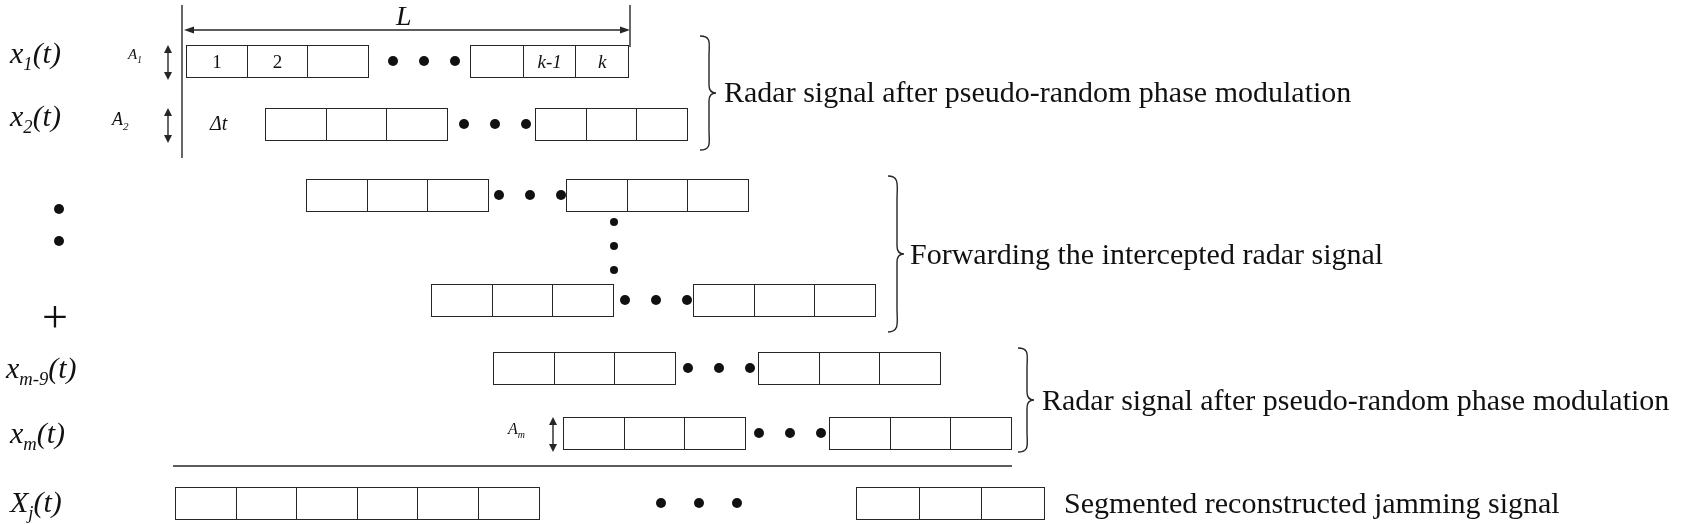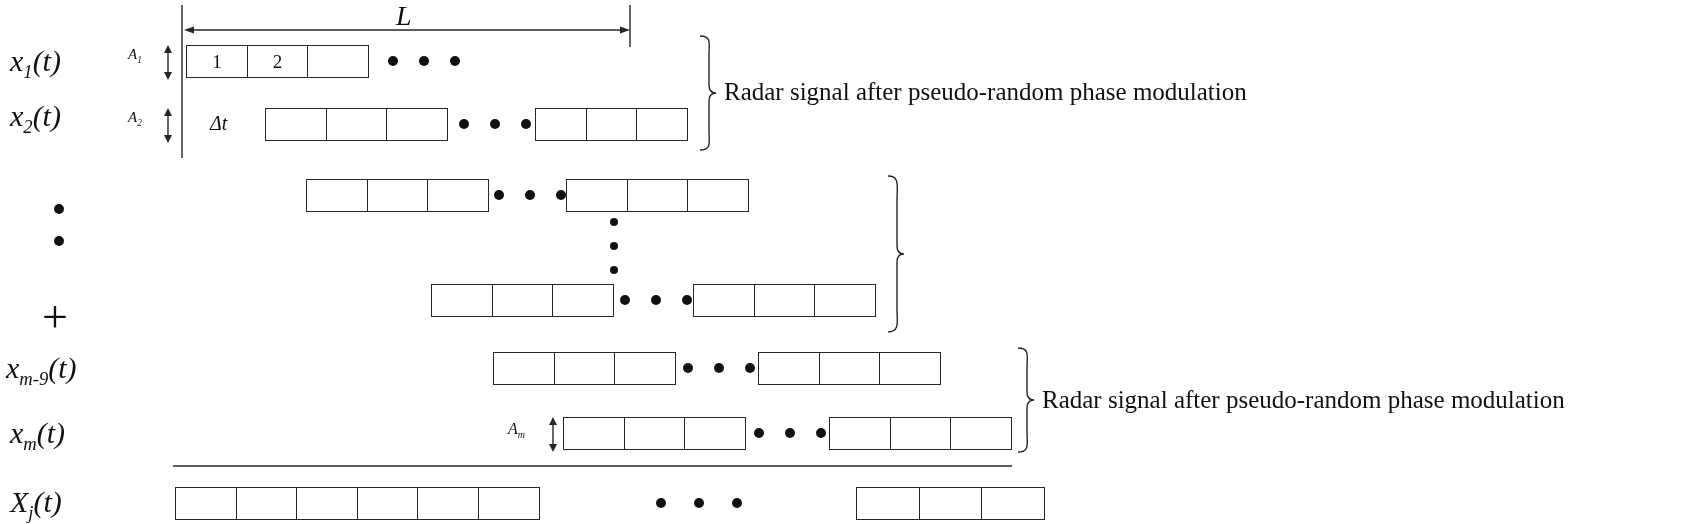--- a/index.html
+++ b/index.html
@@ -33,21 +33,21 @@
     line-height: 46px;
   }
   .dim {
     position: absolute;
     font-style: italic;
     white-space: nowrap;
   }
   .dim sub { font-size: 0.62em; line-height: 0; }
   .caption {
     position: absolute;
-    font-size: 25px;
+    font-size: 30px;
     white-space: nowrap;
     line-height: 32px;
   }
   .cellgroup { position: absolute; display: flex; }
   .cell {
     height: 33px;
     border: 1.4px solid #262626;
     margin-left: -1.4px;
     box-sizing: border-box;
     display: flex;
@@ -101,21 +101,21 @@
       <polygon points="168,80 164,72 172,72"></polygon>
 
       <polygon points="168,108 164,116 172,116"></polygon>
       <polygon points="168,143 164,135 172,135"></polygon>
 
       <polygon points="553,417 549,425 557,425"></polygon>
       <polygon points="553,452 549,444 557,444"></polygon>
     </g>
   </svg>
 
-  <div class="rowlabel" style="left:10px;top:43px">
+  <div class="rowlabel" style="left:10px;top:35px">
     <span>x</span><sub>1</sub><span>(t)</span>
   </div>
   <div class="rowlabel" style="left:10px;top:98px">
     <span>x</span><sub>2</sub><span>(t)</span>
   </div>
   <div class="bigdots" style="left:54px;top:204px">
       <i></i>
       <i></i>
     </div>
   <div class="plus" style="left:42px;top:294px">+</div>
@@ -126,21 +126,21 @@
     <span>x</span><sub>m</sub><span>(t)</span>
   </div>
   <div class="rowlabel" style="left:10px;top:484px">
     <span>X</span><sub>j</sub><span>(t)</span>
   </div>
 
   <div class="dim" style="left:396px;top:0;font-size:28px">L</div>
   <div class="dim" style="left:128px;top:46px;font-size:15px">
     <span>A</span><sub>1</sub>
   </div>
-  <div class="dim" style="left:128px;top:109px;font-size:15px">
+  <div class="dim" style="left:112px;top:109px;font-size:18px">
     <span>A</span><sub>2</sub>
   </div>
   <div class="dim" style="left:210px;top:112px;font-size:20px">Δt</div>
   <div class="dim" style="left:508px;top:420px;font-size:16px">
     <span>A</span><sub>m</sub>
   </div>
 
   <div class="cellgroup cw62" style="left:186px;top:45px">
     <div class="cell">
         <span>1</span>
@@ -150,20 +150,31 @@
       </div>
     <div class="cell">
         <span></span>
       </div>
   </div>
   <div class="hdots" style="left:388px;top:56px">
       <i></i>
       <i></i>
       <i></i>
     </div>
+  <div class="cellgroup cw54 cells-italic" style="left:470px;top:45px">
+    <div class="cell">
+        <span></span>
+      </div>
+    <div class="cell">
+        <span>k-1</span>
+      </div>
+    <div class="cell">
+        <span>k</span>
+      </div>
+  </div>
 
   <div class="cellgroup cw62" style="left:265px;top:108px">
     <div class="cell"></div>
     <div class="cell"></div>
     <div class="cell"></div>
   </div>
   <div class="hdots" style="left:459px;top:119px">
       <i></i>
       <i></i>
       <i></i>
@@ -257,15 +268,17 @@
       <i></i>
       <i></i>
     </div>
   <div class="cellgroup cw64" style="left:856px;top:487px">
     <div class="cell"></div>
     <div class="cell"></div>
     <div class="cell"></div>
   </div>
 
   <div class="caption" style="left:724px;top:76px">Radar signal after pseudo-random phase modulation</div>
+  <div class="caption" style="left:910px;top:238px">Forwarding the intercepted radar signal</div>
   <div class="caption" style="left:1042px;top:384px">Radar signal after pseudo-random phase modulation</div>
+  <div class="caption" style="left:1064px;top:487px">Segmented reconstructed jamming signal</div>
 
 </div>
 
 </body></html>

